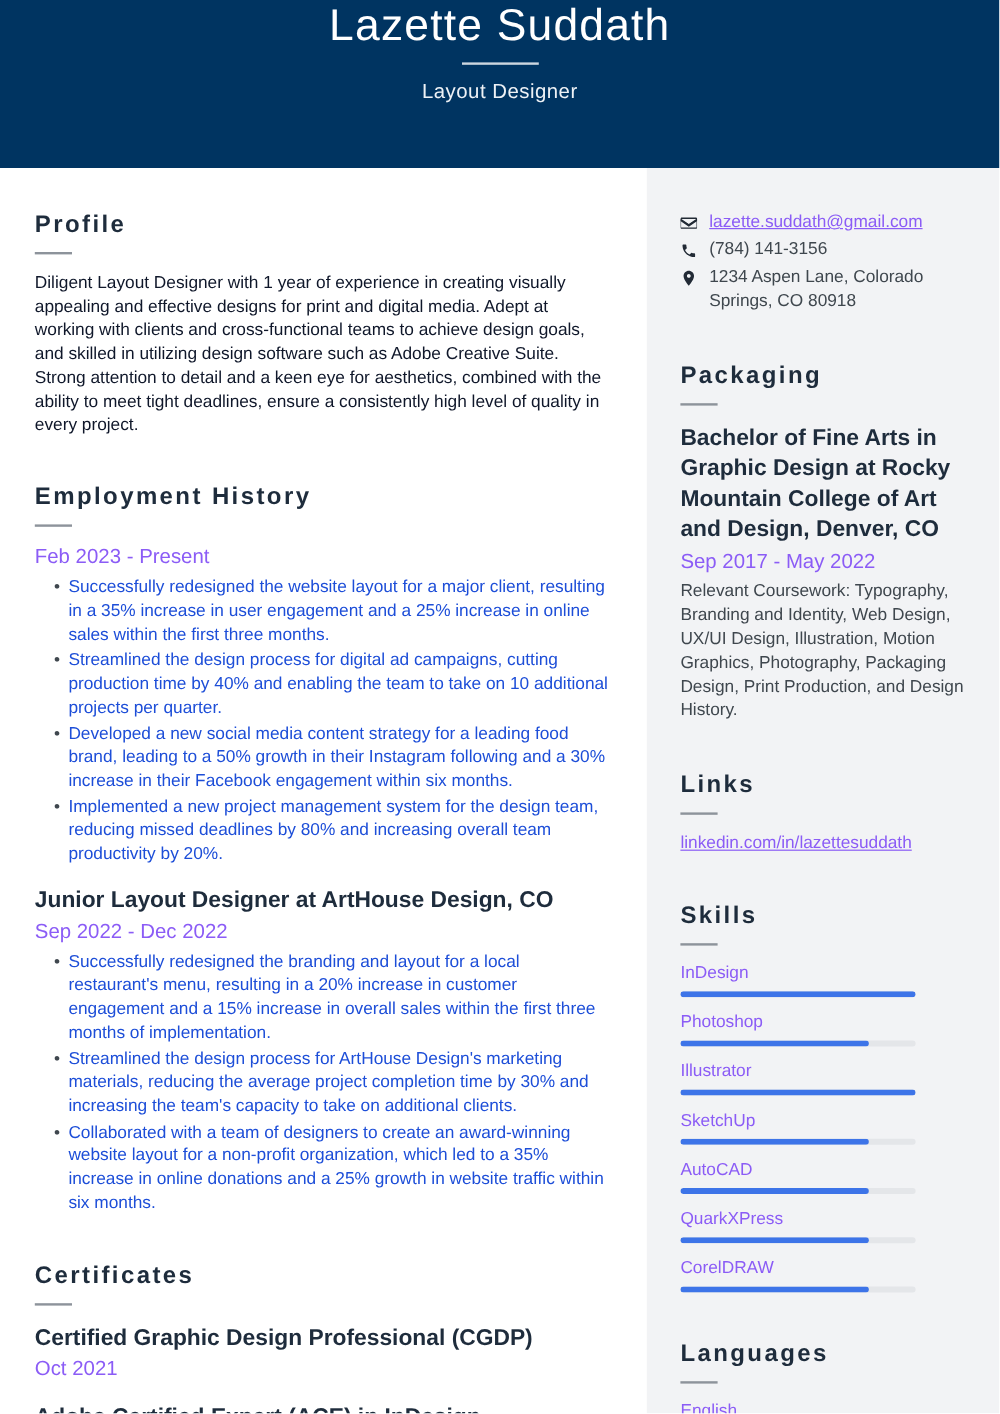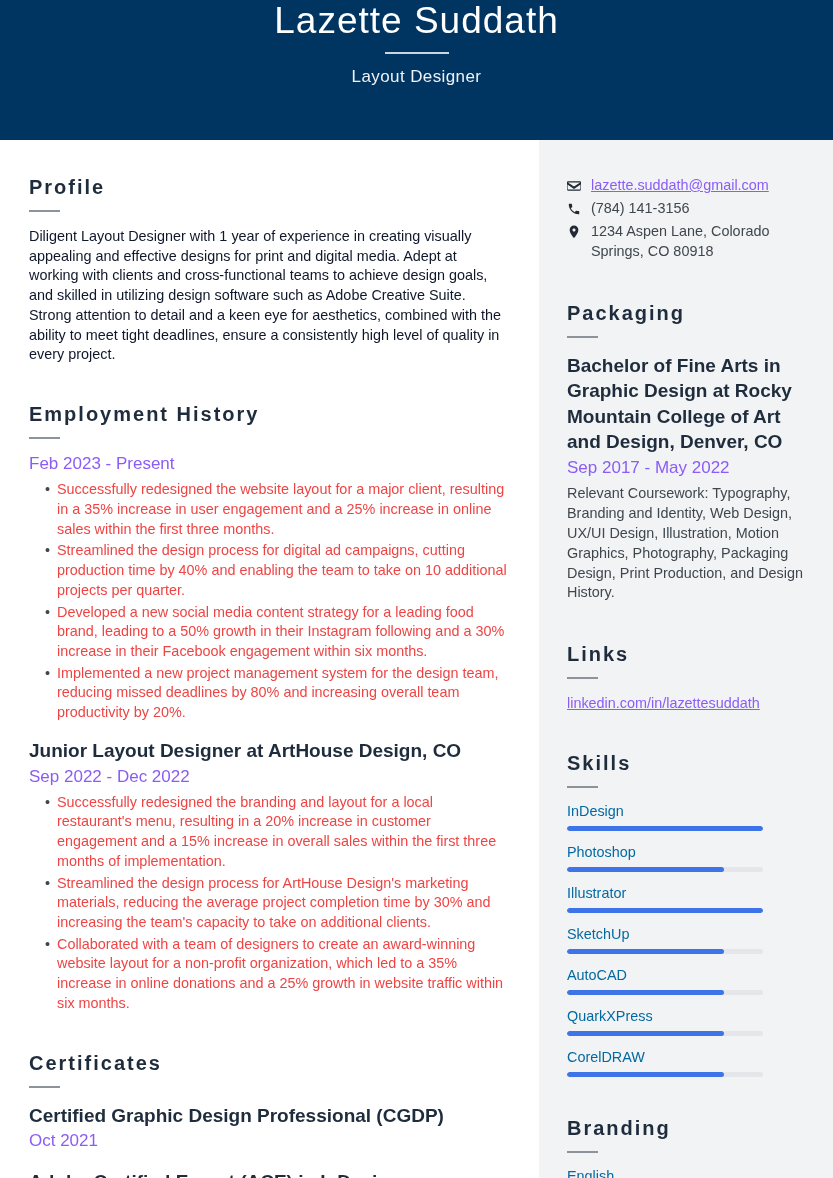--- a/index.html
+++ b/index.html
@@ -22,34 +22,34 @@
   .sec-rule { width: 31px; border-top: 2px solid #8d939b; margin: 11px 0 15px 0; }
   .section { margin-top: 38px; }
   .side-sec { margin-top: 40px; }
 
   .body-text { font-size: 14.4px; line-height: 1.37; color: #0f172a; }
 
   .job { margin-top: 15px; }
   .job-title, .cert-title, .degree { font-size: 19px; font-weight: 700; color: #1e2c3c; line-height: 1.35; }
   .date { font-size: 17px; color: #8b5cf6; margin: 3px 0 6px 0; }
   ul.bullets { list-style: none; padding-left: 16px; }
-  ul.bullets li { font-size: 14.4px; line-height: 1.37; color: #ef4444; padding-left: 12px; position: relative; margin-bottom: 2px; }
+  ul.bullets li { font-size: 14.4px; line-height: 1.37; color: #1d4ed8; padding-left: 12px; position: relative; margin-bottom: 2px; }
   ul.bullets li::before { content: "\2022"; position: absolute; left: 0; color: #3f474e; }
   .cert { margin-bottom: 18px; }
 
   
   .contact-row { display: flex; align-items: flex-start; gap: 10px; font-size: 14.4px; line-height: 1.38; color: #3f474e; margin-bottom: 3px; }
   .contact-row .ic { flex: 0 0 14px; margin-top: 3px; }
   .ic svg { display: block; width: 14px; height: 14px; fill: #222a35; }
   a.link { color: #8b5cf6; text-decoration: underline; }
 
   .edu-text { font-size: 14.4px; line-height: 1.38; color: #3f474e; }
 
   .skill { margin-bottom: 13px; }
-  .skill-name { font-size: 14.4px; color: #0369a1; margin-bottom: 7px; }
+  .skill-name { font-size: 14.4px; color: #8b5cf6; margin-bottom: 7px; }
   .bar-track { width: 196px; height: 5px; background: #e4e6e9; border-radius: 3px; overflow: hidden; }
   .bar-fill { height: 100%; background: #3d74e8; border-radius: 3px; }
 </style>
 </head>
 <body>
 
 <div class="page">
 
   <div class="header">
     <div class="name">Lazette Suddath</div>
@@ -193,21 +193,21 @@
         </div>
         <div class="skill">
           <div class="skill-name">CorelDRAW</div>
           <div class="bar-track">
               <div class="bar-fill" style="width: 80%;"></div>
             </div>
         </div>
       </div>
 
       <div class="side-sec">
-        <div class="sec-h">Branding</div>
+        <div class="sec-h">Languages</div>
         <div class="sec-rule"></div>
         <div class="skill">
           <div class="skill-name">English</div>
           <div class="bar-track">
               <div class="bar-fill" style="width: 100%;"></div>
             </div>
         </div>
 
       </div>
 

